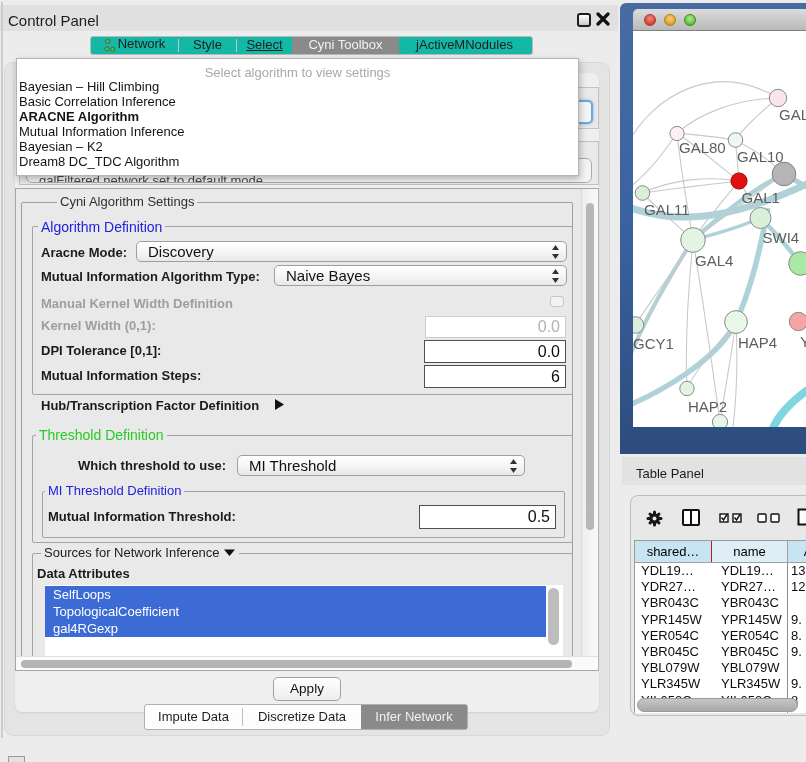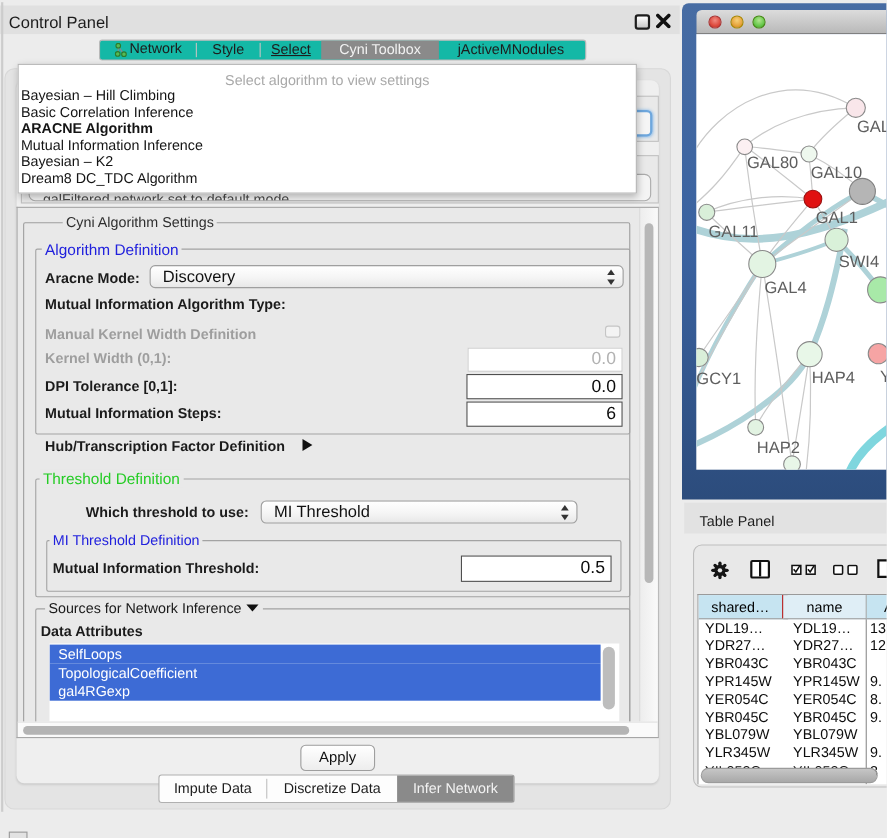--- a/index.html
+++ b/index.html
@@ -84,20 +84,27 @@
   <label class="fl" style="left:22px;top:56px;">Aracne Mode:</label>
   <div class="combo" style="left:117px;top:52px;width:429px;height:19px;">
     <span class="ct">Discovery</span>
     <svg class="arr" viewBox="0 0 9 16" style="height:16px;">
           <path d="M4.5 1 L8 6 H1 Z" fill="#333"></path>
           <path d="M4.5 15 L8 10 H1 Z" fill="#333"></path>
         </svg>
   </div>
 
   <label class="fl" style="left:22px;top:80px;">Mutual Information Algorithm Type:</label>
+  <div class="combo" style="left:255px;top:76px;width:291px;height:19px;">
+    <span class="ct">Naive Bayes</span>
+    <svg class="arr" viewBox="0 0 9 16" style="height:16px;">
+          <path d="M4.5 1 L8 6 H1 Z" fill="#333"></path>
+          <path d="M4.5 15 L8 10 H1 Z" fill="#333"></path>
+        </svg>
+  </div>
 
   <label class="fl" style="left:22px;top:107px;color:#9e9e9e;">Manual Kernel Width Definition</label>
   <div class="abs" style="left:531px;top:107px;width:12px;height:9px;border:1px solid #c5c5c5;border-radius:3px;background:#f3f3f3;"></div>
 
   <label class="fl" style="left:22px;top:129px;color:#9e9e9e;">Kernel Width (0,1):</label>
   <div class="tfield" style="left:406px;top:127px;width:134px;height:20px;border:1px solid #cdcdcd;color:#b2b2b2;line-height:20px;padding-right:5px;">0.0</div>
 
   <label class="fl" style="left:22px;top:154px;">DPI Tolerance [0,1]:</label>
   <div class="tfield" style="left:405px;top:151px;width:135px;height:21px;border:1.5px solid #4f4f4f;line-height:21px;padding-right:5px;">0.0</div>
 

